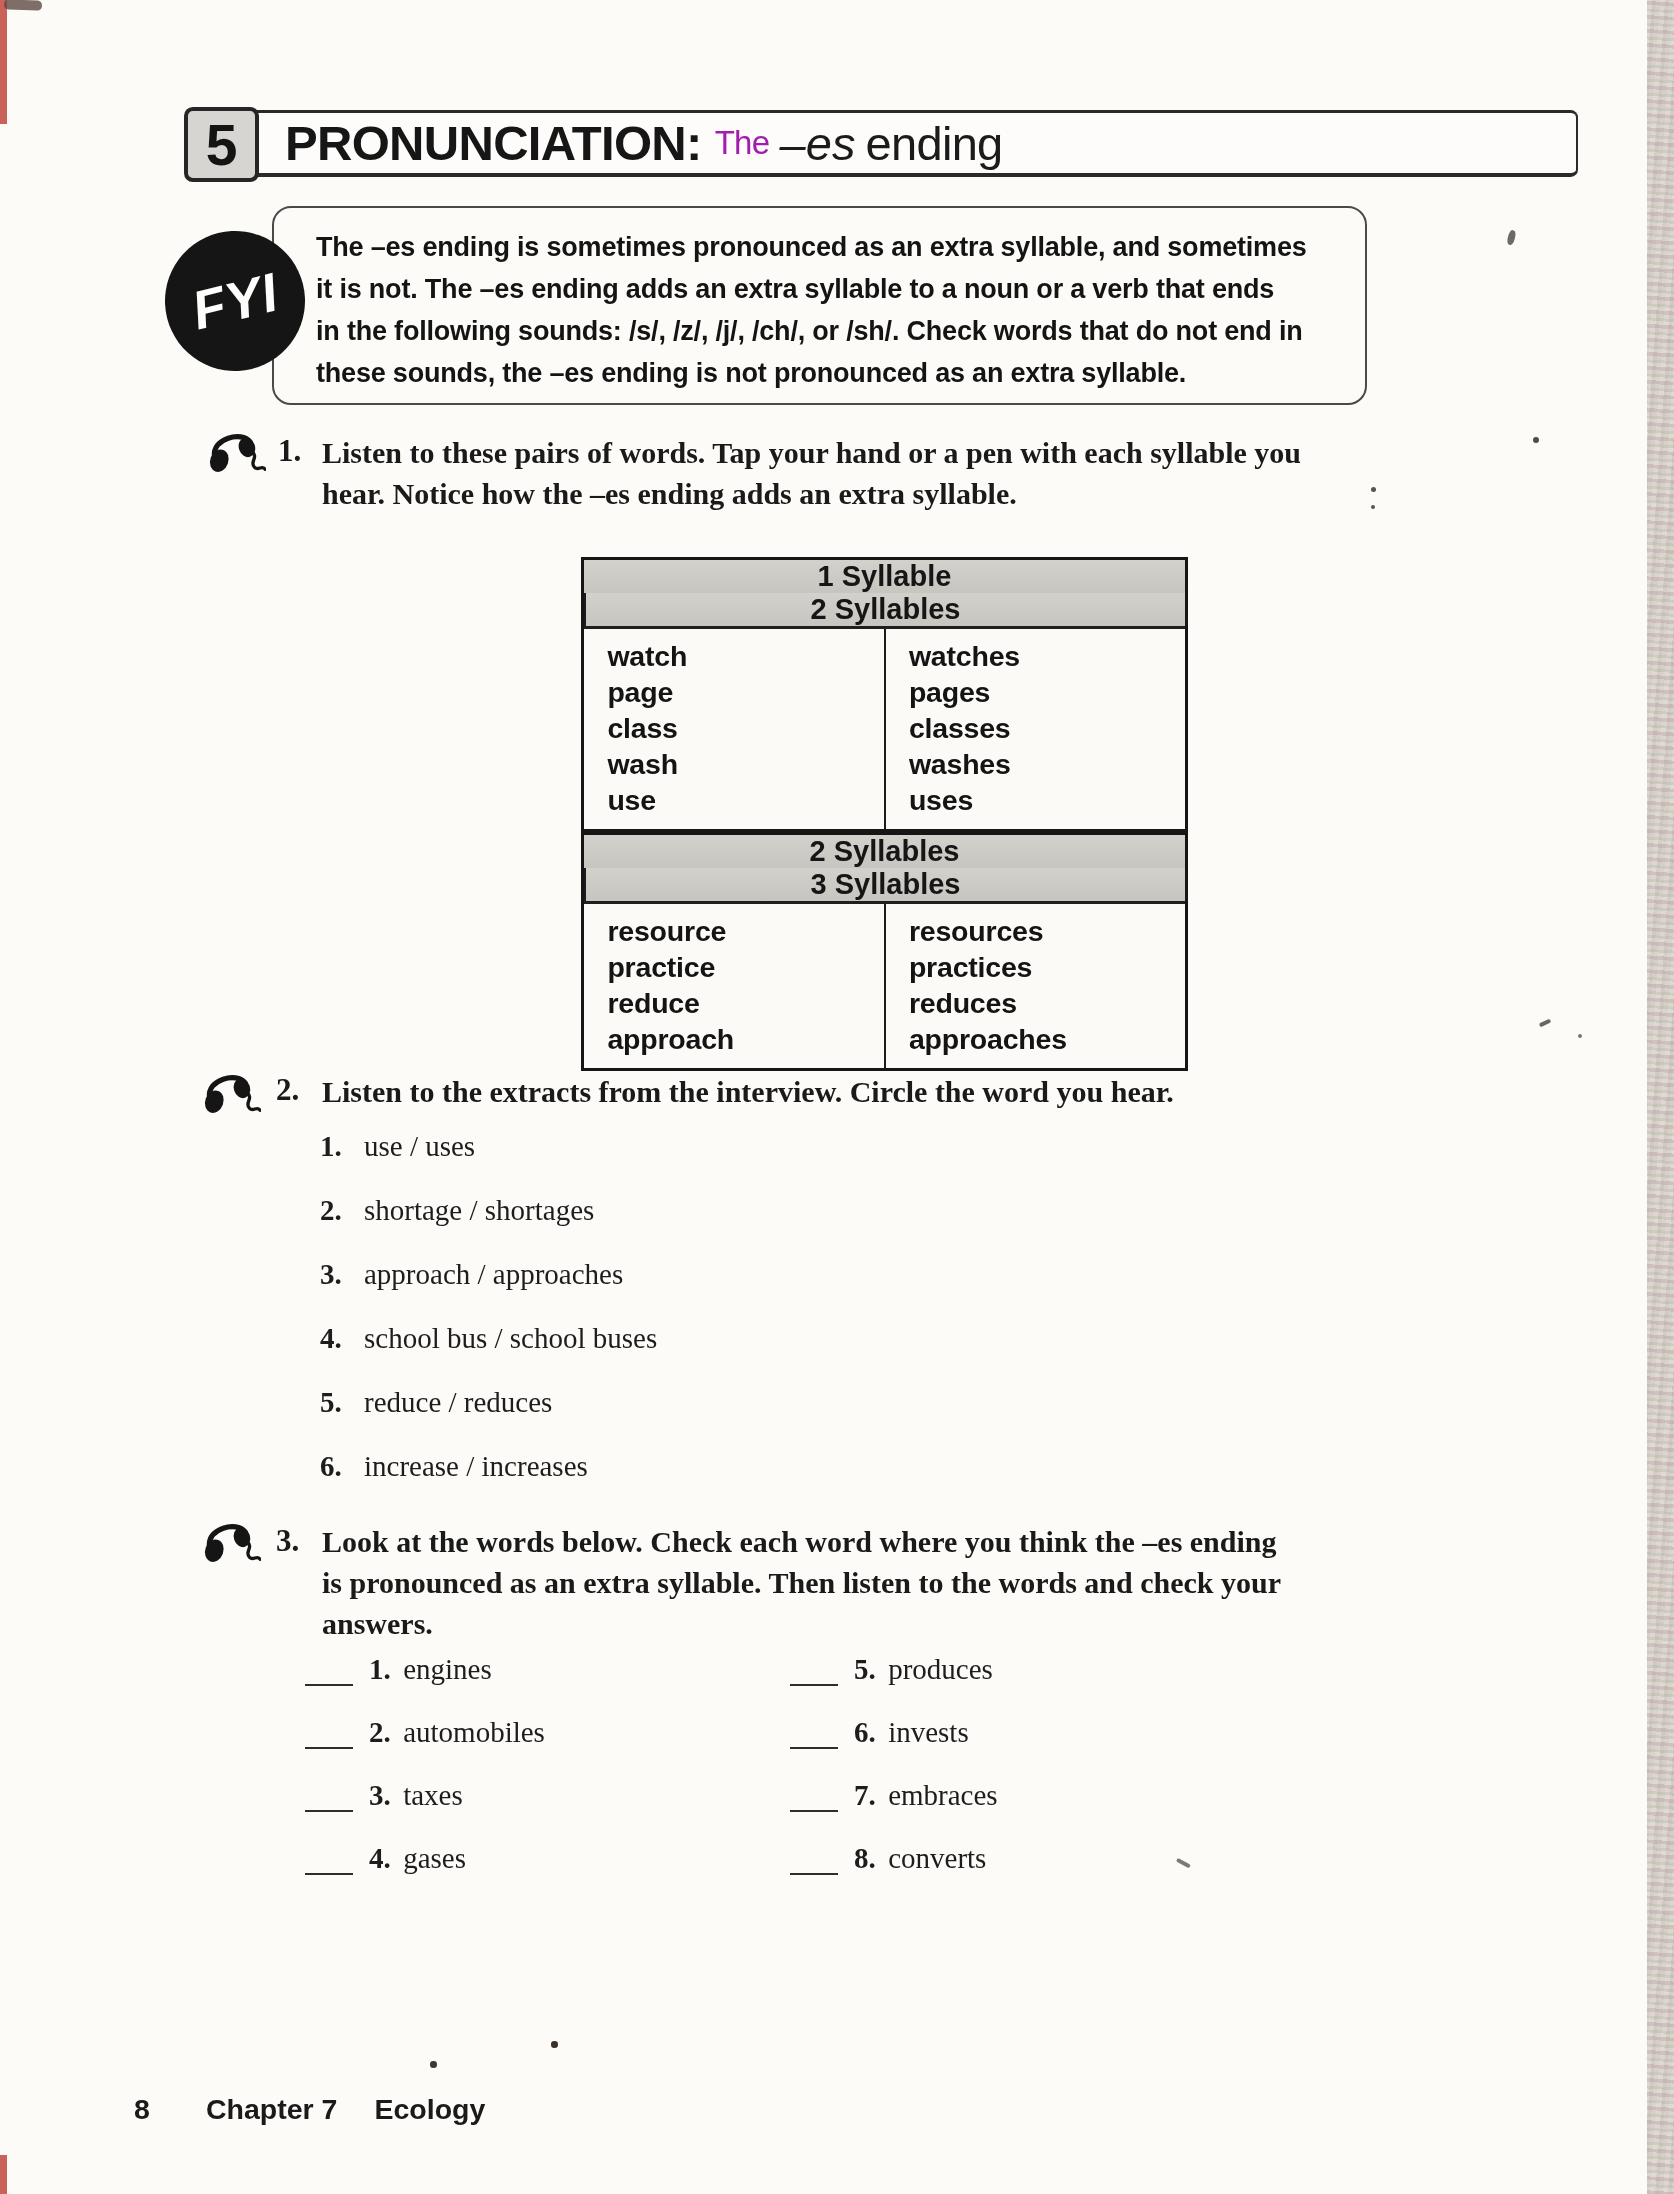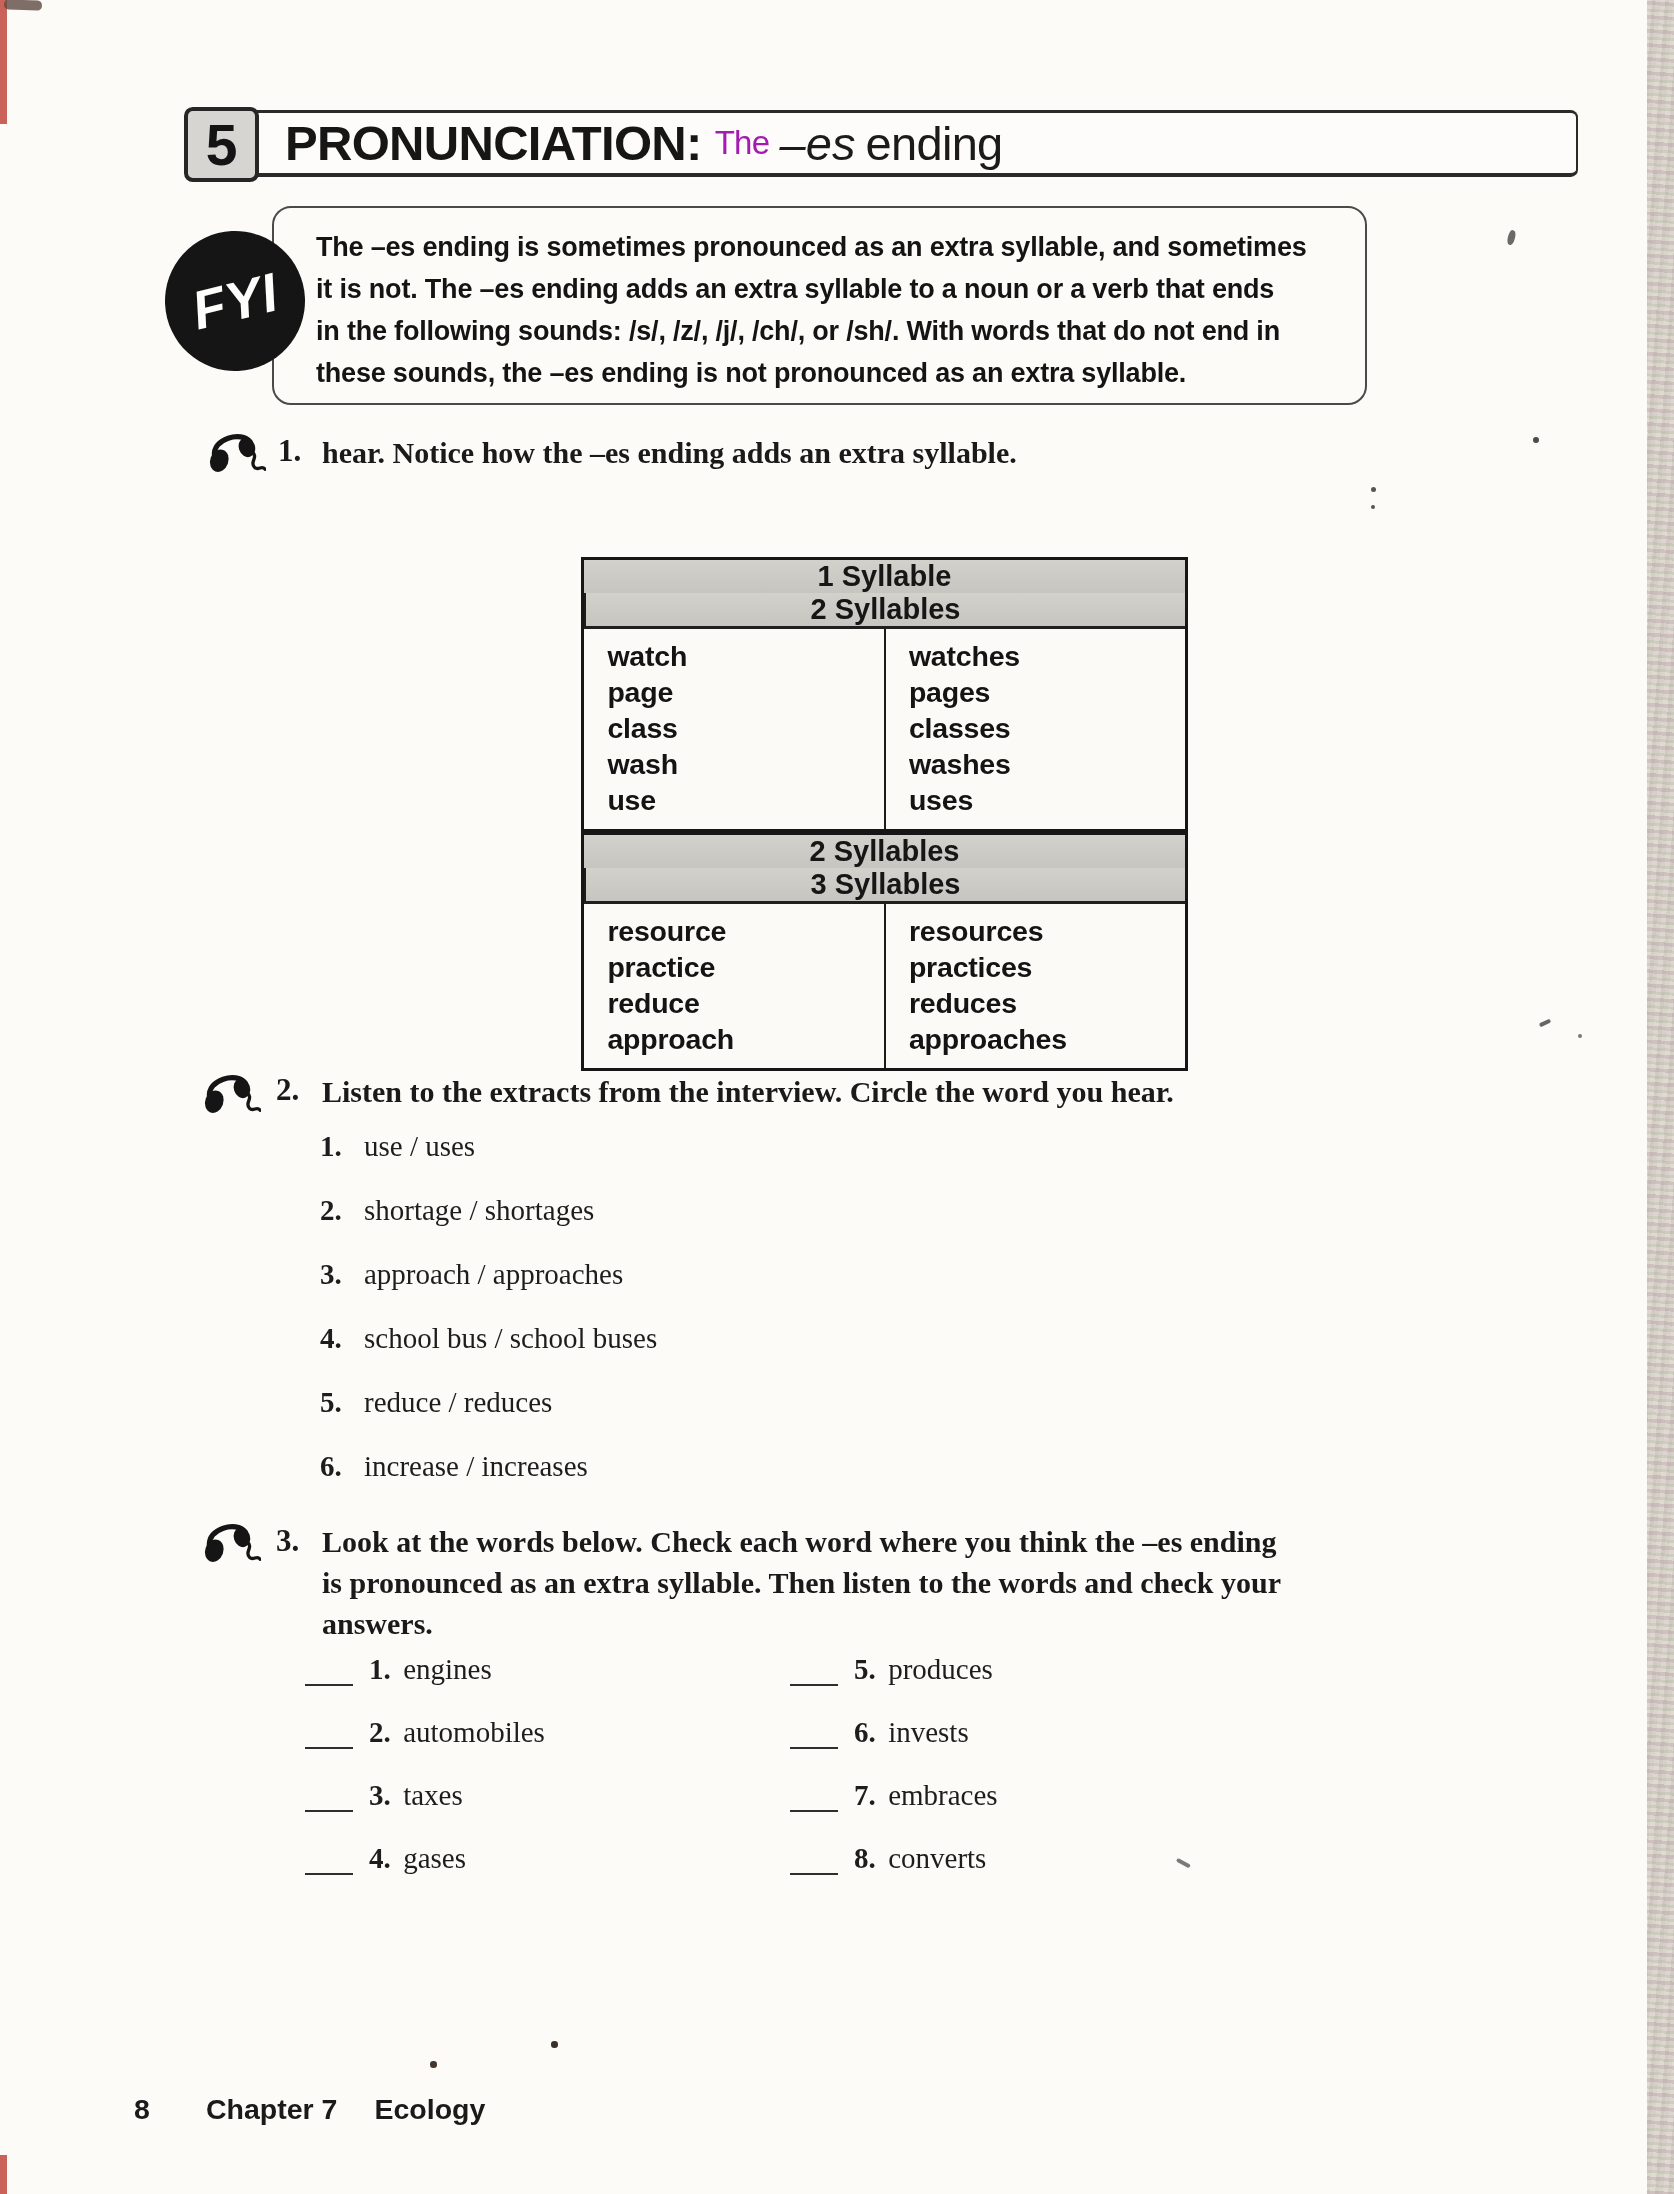--- a/index.html
+++ b/index.html
@@ -140,36 +140,37 @@
     <span class="title-bold">PRONUNCIATION:</span>
     <span class="title-reg">The</span>
     <span class="title-ital">–es</span>
     <span class="title-reg2">ending</span>
   </div>
 
   <div class="fyi-box">
     <div class="fyi-lines">
       <div class="fyi-line fit-line">The –es ending is sometimes pronounced as an extra syllable, and sometimes</div>
       <div class="fyi-line fit-line">it is not. The –es ending adds an extra syllable to a noun or a verb that ends</div>
-      <div class="fyi-line fit-line">in the following sounds: /s/, /z/, /j/, /ch/, or /sh/. With words that do not end in</div>
+      <div class="fyi-line fit-line">in the following sounds: /s/, /z/, /j/, /ch/, or /sh/. Check words that do not end in</div>
       <div class="fyi-line fit-line">these sounds, the –es ending is not pronounced as an extra syllable.</div>
     </div>
   </div>
   <div class="fyi-badge">
     <span>FYI</span>
   </div>
 
   <svg class="hp-icon" style="left:205px;top:430px;" viewBox="0 0 64 48">
     <path d="M10 27 C 7 7, 39 0, 47 11" fill="none" stroke="#151515" stroke-width="5.5" stroke-linecap="round"></path>
     <ellipse cx="15" cy="31" rx="9.5" ry="12" transform="rotate(20 15 31)" fill="#151515"></ellipse>
     <ellipse cx="44" cy="17" rx="8.5" ry="10.5" transform="rotate(-18 44 17)" fill="#151515"></ellipse>
     <path d="M49 21 c 8 7, -3 11, 3 17 c 4 4, 8 -3, 11 2" fill="none" stroke="#151515" stroke-width="3.5" stroke-linecap="round"></path>
   </svg>
   <div class="ex-num" style="left:278px;top:433px;">1.</div>
   <div class="ex-lines" style="left:322px;top:432px;">
+    <div class="ex-line fit-line">Listen to these pairs of words. Tap your hand or a pen with each syllable you</div>
     <div class="ex-line fit-line">hear. Notice how the –es ending adds an extra syllable.</div>
   </div>
 
   <div class="syl-table t1">
     <div class="thead">
       <div class="th">1 Syllable</div>
       <div class="th">2 Syllables</div>
     </div>
     <div class="tbody">
       <div class="tcol">

